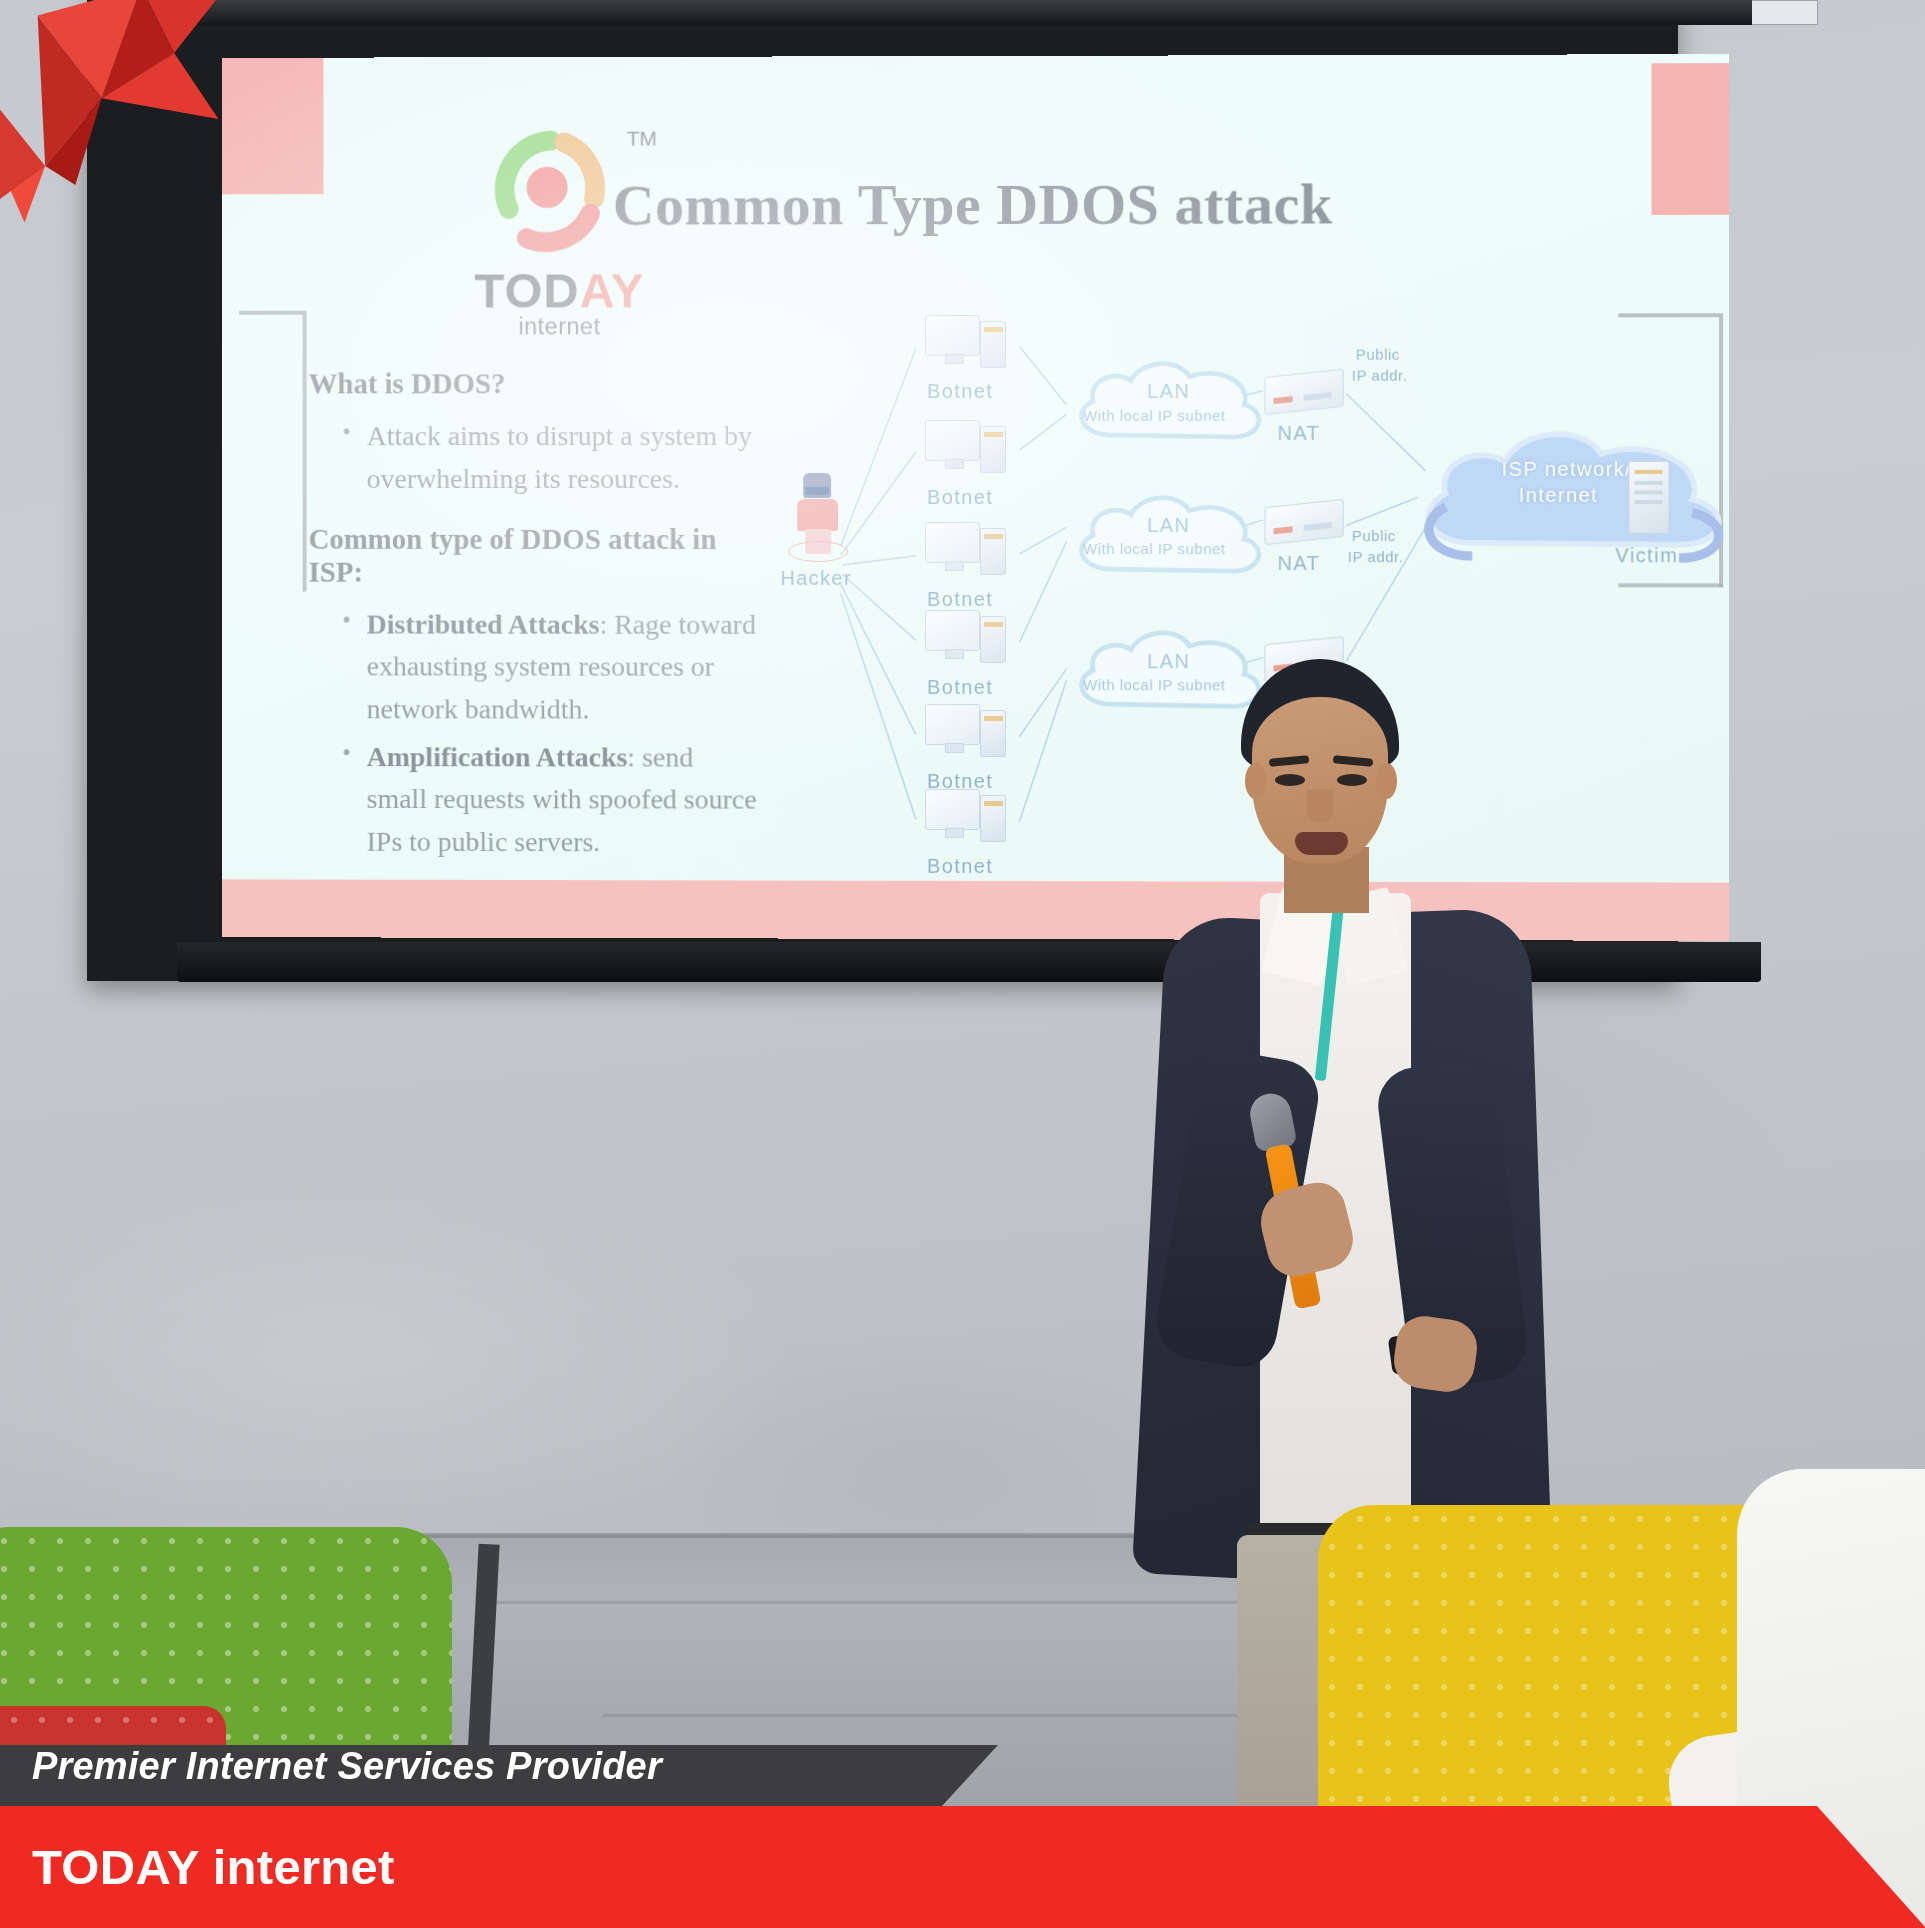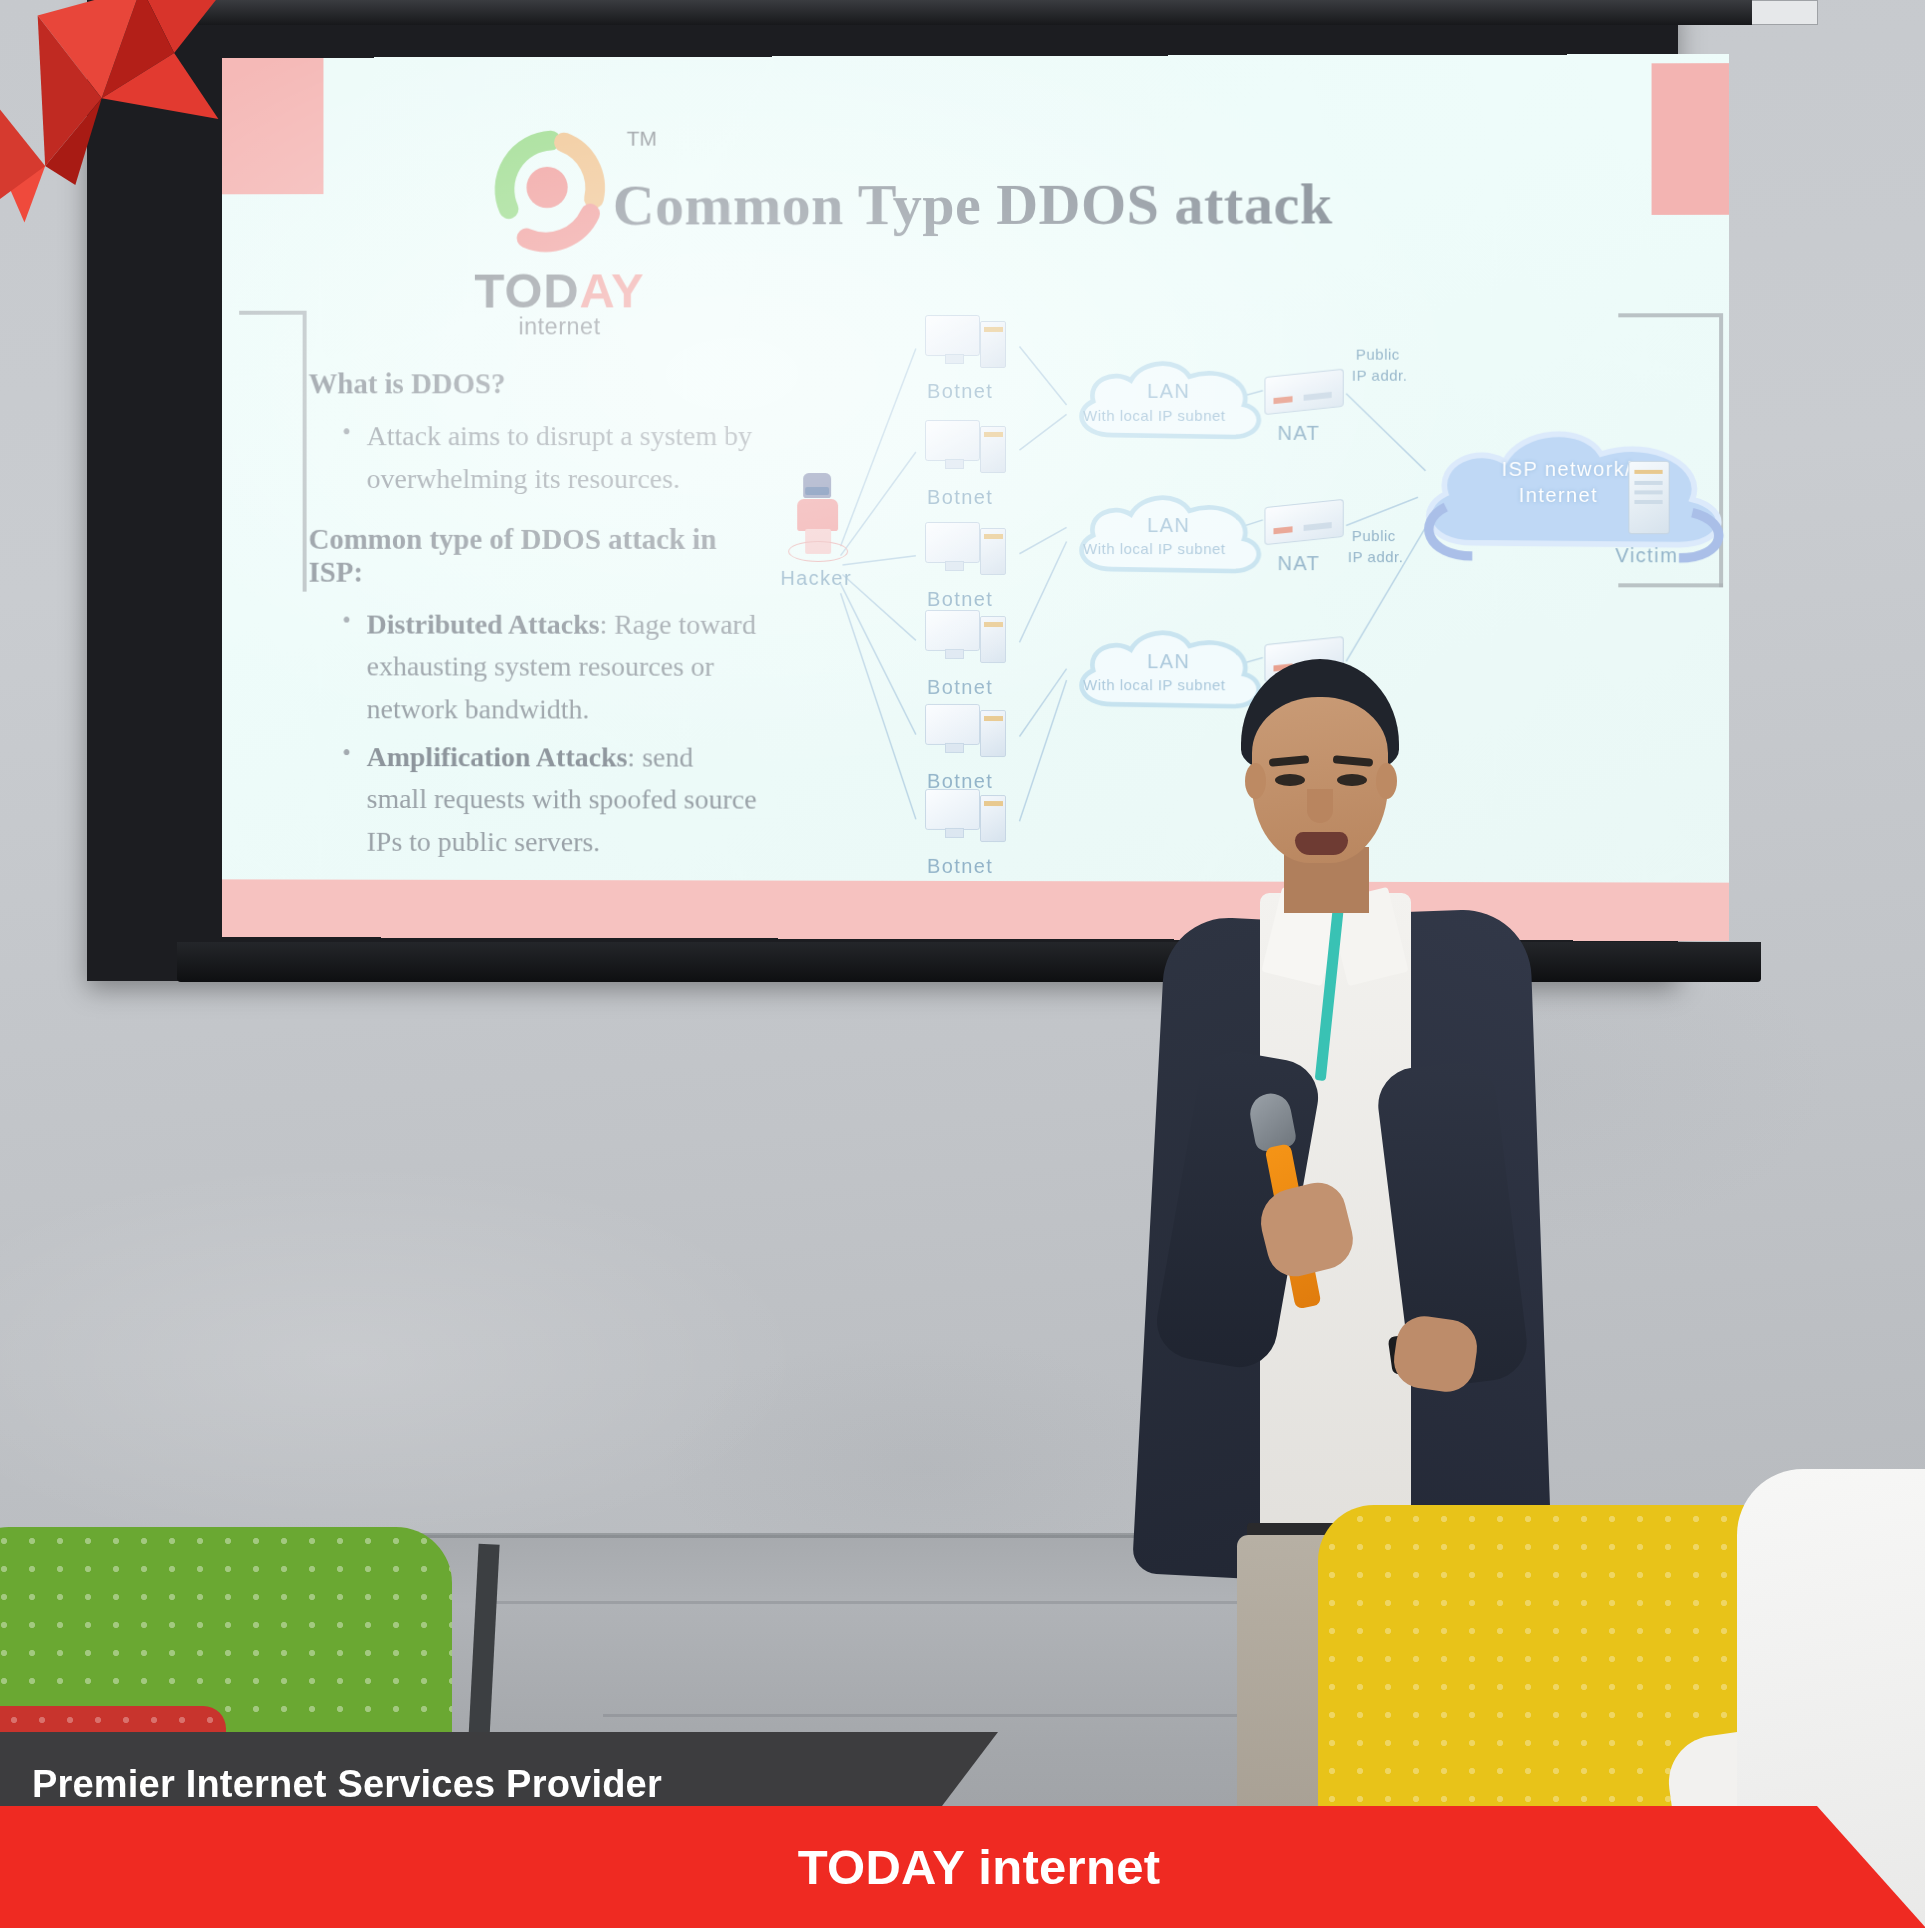--- a/index.html
+++ b/index.html
@@ -336,34 +336,34 @@
   .attendee-dark {
     position: absolute; left: 1601px; top: 1813px; width: 169px; height: 118px;
     background: #1d1f22; border-radius: 28px 19px 0 0;
   }
 
   
   .shards { position: absolute; left: 0; top: -13px; width: 273px; height: 264px; }
 
   
   .tagline-bar {
-    position: absolute; left: 0; bottom: 122px; height: 74px; width: 998px;
+    position: absolute; left: 0; bottom: 122px; height: 61px; width: 998px;
     background: #3d3d3f;
     clip-path: polygon(0 0, 998px 0, 942px 100%, 0 100%);
-    display: flex; align-items: flex-end;
+    display: flex; align-items: flex-start; font-style: italic;
   }
   .tagline-text {
     margin-left: 32px; color: #fff; font-size: 38px; font-weight: 700;
     letter-spacing: 0.2px; font-family: "Liberation Sans", sans-serif;
   }
   .red-bar {
     position: absolute; left: 0; bottom: 0; height: 122px; width: 1926px;
     background: #ef2a22;
     clip-path: polygon(0 0, 1817px 0, 1926px 100%, 0 100%);
-    display: flex; align-items: center; justify-content: center;
+    display: flex; align-items: center; justify-content: flex-start;
   }
   .brand-text {
     margin-left: 32px; color: #fff; font-size: 49px; font-weight: 700;
     font-family: "Liberation Sans", sans-serif; letter-spacing: 0.3px;
   }
   .phone-text {
     margin-right: 122px; color: #fff; font-size: 49px; font-weight: 700;
     font-family: "Liberation Sans", sans-serif; letter-spacing: 0.5px;
   }
 </style>

